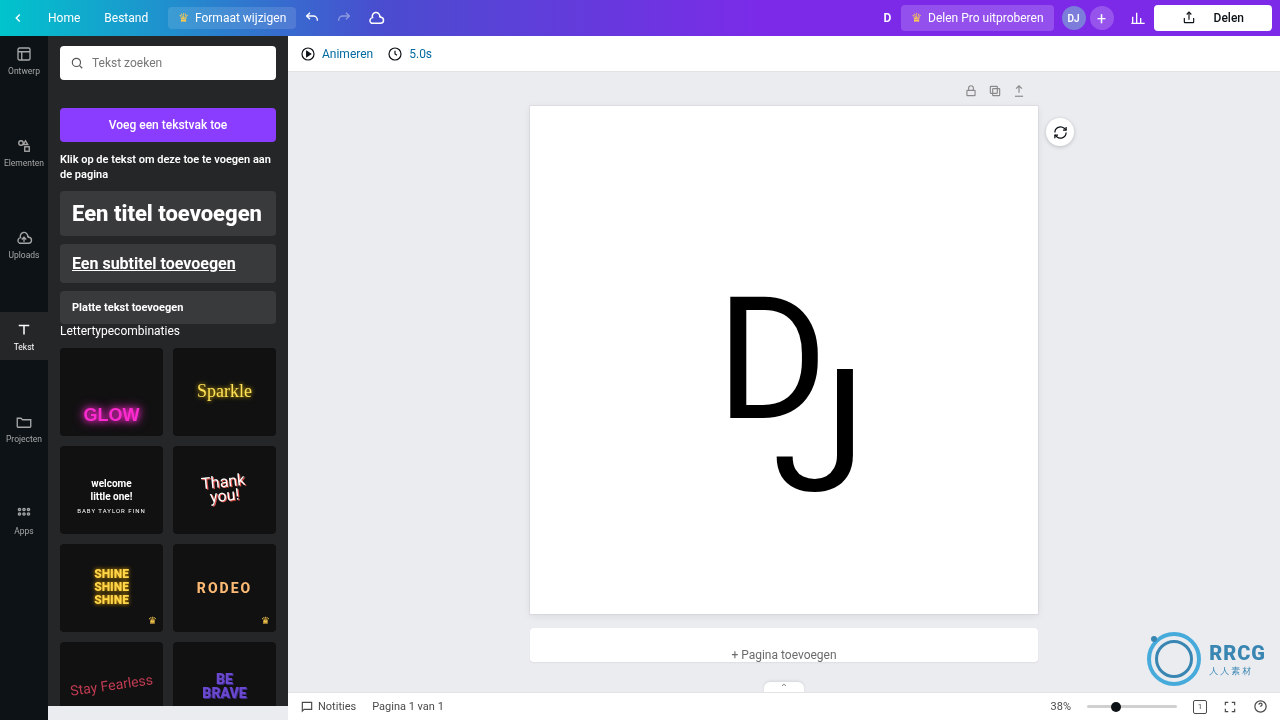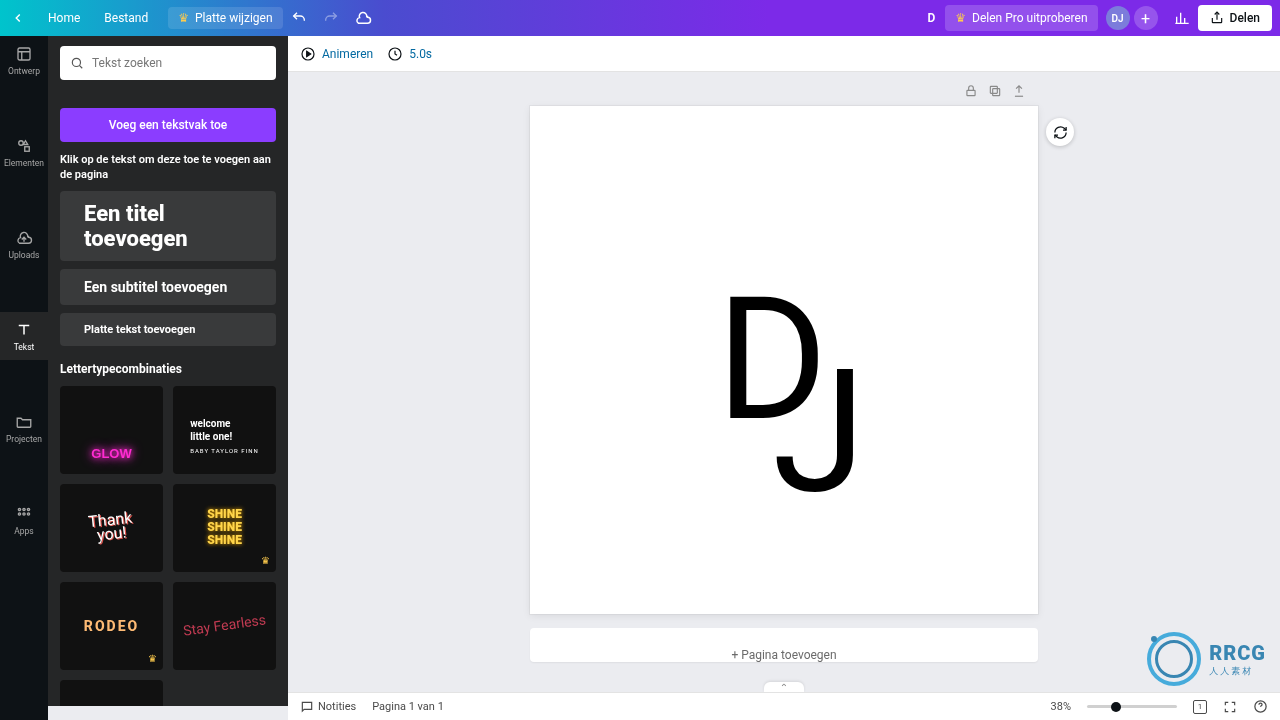--- a/index.html
+++ b/index.html
@@ -10,47 +10,47 @@
 .topbar .back { width:36px; display:flex; align-items:center; justify-content:center; cursor:pointer; }
 .topbar .tbtn { padding:0 12px; height:100%; display:flex; align-items:center; cursor:pointer; }
 .topbar .format { background:rgba(255,255,255,.12); border-radius:4px; padding:4px 10px; margin-left:8px; display:flex; align-items:center; gap:6px; }
 .topbar .crown { color:#ffcc4d; }
 .topbar .spacer { flex:1; }
 .topbar .icbtn { width:32px; height:100%; display:flex; align-items:center; justify-content:center; cursor:pointer; }
 .topbar .docinit { font-weight:600; margin-right:10px; }
 .topbar .try { background:rgba(255,255,255,.18); border-radius:4px; padding:6px 10px; display:flex; align-items:center; gap:6px; margin-right:8px; }
 .topbar .avatar { width:24px; height:24px; border-radius:50%; background:#7c7cdb; display:flex; align-items:center; justify-content:center; font-size:10px; font-weight:600; margin-right:4px; }
 .topbar .plus { width:24px; height:24px; border-radius:50%; background:rgba(255,255,255,.2); display:flex; align-items:center; justify-content:center; margin-right:8px; font-size:16px; }
-.topbar .share { background:#fff; color:#0d1216; border-radius:4px; padding:6px 12px; display:flex; align-items:center; gap:6px; margin-right:8px; font-weight:500;text-align:center; }
+.topbar .share { background:#fff; color:#0d1216; border-radius:4px; padding:6px 28px; display:flex; align-items:center; gap:18px; margin-right:8px; font-weight:500;text-align:center; }
 
 
 .rail { position:absolute; left:0; top:36px; bottom:0; width:48px; background:#0d1216; display:flex; flex-direction:column; align-items:center;gap:44px; }
 .rail .rbtn { width:48px; height:48px; display:flex; flex-direction:column; align-items:center; justify-content:center; color:#a6a6a6; font-size:8.5px; gap:3px; cursor:pointer; }
 .rail .rbtn.active { color:#fff; background:#252627; }
 .rail .rbtn svg,.rail .rbtn .ic { width:18px; height:18px; }
 
 
 .panel { position:absolute; left:48px; top:36px; bottom:14px; width:240px; background:#252627; color:#fff; padding:10px 12px; overflow-y:auto; }
 .panel::-webkit-scrollbar{width:0;}
 .search { background:#fff; border-radius:4px; height:34px; display:flex; align-items:center; padding:0 10px; gap:8px; }
 .search input { border:none; outline:none; flex:1; font-size:12px; color:#0d1216; }
 .search input::placeholder{color:#777;}
 .addbox { margin-top:28px; background:#8b3dff; border-radius:4px; height:34px; display:flex; align-items:center; justify-content:center; font-size:12px; font-weight:500; cursor:pointer; }
 .hint { margin-top:10px; font-size:11px; font-weight:600; line-height:1.4; }
-.txtbtn { margin-top:8px; background:#393a3b; border-radius:4px; padding:10px 24px; cursor:pointer; }
+.txtbtn { margin-top:8px; background:#393a3b; border-radius:4px; padding:10px 12px; cursor:pointer; }
 .txtbtn.h1 { font-size:22px; font-weight:800; }
-.txtbtn.h2 { font-size:14px; font-weight:700; }
+.txtbtn.h2 { font-size:16px; font-weight:700;text-decoration:underline; }
 .txtbtn.body { font-size:11px; font-weight:700; }
-.sect { margin-top:16px; font-size:12px; font-weight:700; }
+.sect { font-size:12px; font-weight:400; }
 .grid { margin-top:10px; display:grid; grid-template-columns:1fr 1fr; gap:10px; }
 .card { position:relative; height:88px; border-radius:4px; background:#111; display:flex; align-items:center; justify-content:center; cursor:pointer; overflow:hidden; }
 .card .badge { position:absolute; right:6px; bottom:6px; color:#ffcc4d; font-size:10px; }
-.glow { font-family:sans-serif; font-weight:900; font-size:13px; color:#ff2bd1; text-shadow:0 0 6px #ff2bd1,0 0 12px #ff2bd1;margin-top:47px; }
+.glow { font-family:sans-serif; font-weight:900; font-size:18px; color:#ff2bd1; text-shadow:0 0 6px #ff2bd1,0 0 12px #ff2bd1;margin-top:47px; }
 .sparkle { font-family:cursive; color:#ffe259; font-size:18px; text-shadow:0 0 4px #ffcc00; }
-.welcome { color:#fff; font-size:10px; font-weight:700; text-align:left; line-height:1.3;margin-top:12px; }
+.welcome { color:#fff; font-size:10px; font-weight:700; text-align:center; line-height:1.3;margin-top:12px; }
 .welcome small{display:block;font-size:6px;letter-spacing:1px;margin-top:4px;font-weight:400;}
 .thank { font-family:cursive; color:#fff; font-size:16px; text-shadow:1px 1px 0 #e0524b; transform:rotate(-6deg); text-align:center; line-height:.9; }
 .shine { font-weight:900; font-size:12px; color:#ffd54a; text-shadow:0 0 4px #ffb300; text-align:center; line-height:1.1; }
 .rodeo { color:#fdba74; font-weight:800; font-size:14px; letter-spacing:2px; }
 .fearless { font-family:cursive; color:#c13b52; font-size:14px; transform:rotate(-8deg); }
 .brave { color:#6a48d0; font-weight:900; font-size:14px; text-align:center; line-height:1; text-shadow:1px 1px 0 #3b2b80; }
 
 .collapse { position:absolute; left:286px; top:50%; width:12px; height:48px; background:#252627; border-radius:0 6px 6px 0; display:flex; align-items:center; justify-content:center; color:#bbb; font-size:10px; cursor:pointer; transform:translateY(-50%); }
 
 
@@ -98,21 +98,21 @@
       </svg>
   </div>
   <div class="tbtn">
       <span>Home</span>
     </div>
   <div class="tbtn">
       <span>Bestand</span>
     </div>
   <div class="format">
     <span class="crown">♛</span>
-    <span>Platte wijzigen</span>
+    <span>Formaat wijzigen</span>
   </div>
   <div class="icbtn">
     <svg width="16" height="16" viewBox="0 0 24 24" fill="none" stroke="#fff" stroke-width="2">
         <path d="M9 14L4 9l5-5"></path>
         <path d="M4 9h10a6 6 0 016 6v1"></path>
       </svg>
   </div>
   <div class="icbtn" style="opacity:.4">
     <svg width="16" height="16" viewBox="0 0 24 24" fill="none" stroke="#fff" stroke-width="2">
         <path d="M15 14l5-5-5-5"></path>
@@ -209,20 +209,23 @@
       <span>Voeg een tekstvak toe</span>
     </div>
   <div class="hint">Klik op de tekst om deze toe te voegen aan de pagina</div>
   <div class="txtbtn h1"><span>Een titel toevoegen</span></div>
   <div class="txtbtn h2"><span>Een subtitel toevoegen</span></div>
   <div class="txtbtn body"><span>Platte tekst toevoegen</span></div>
   <div class="sect">Lettertypecombinaties</div>
   <div class="grid">
     <div class="card">
         <span class="glow">GLOW</span>
+      </div>
+    <div class="card">
+        <span class="sparkle">Sparkle</span>
       </div>
     <div class="card">
         <div class="welcome"><span>welcome</span><br><span>little one!</span><small>BABY TAYLOR FINN</small></div>
       </div>
     <div class="card">
         <div class="thank"><span>Thank</span><br><span>you!</span></div>
       </div>
     <div class="card">
         <div class="shine"><span>SHINE</span><br><span>SHINE</span><br><span>SHINE</span></div>
         <span class="badge">♛</span>

